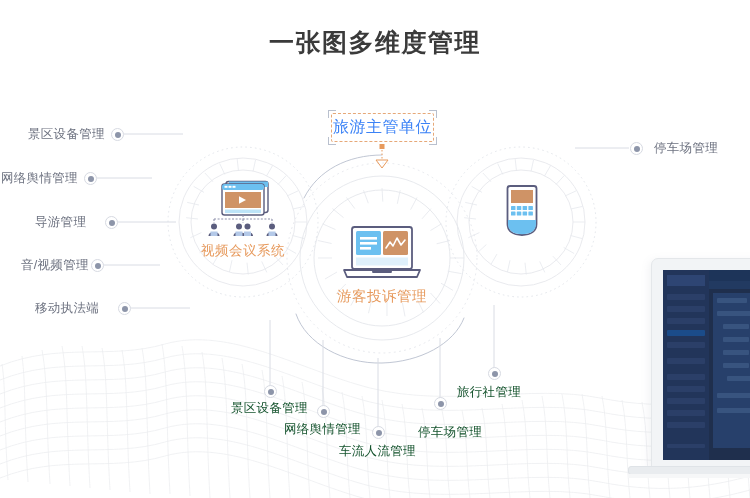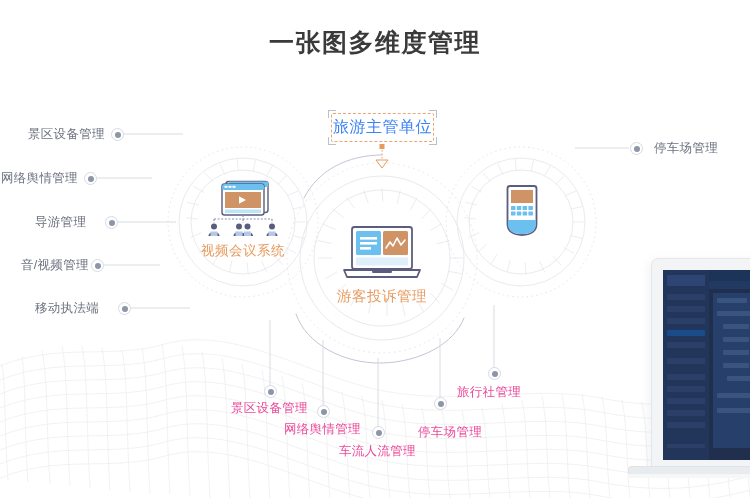--- a/index.html
+++ b/index.html
@@ -46,21 +46,21 @@
 
   
   .sidelabel{
     position:absolute;font-size:12.5px;color:#6d7280;white-space:nowrap;letter-spacing:.3px;
   }
   .dot{position:absolute;width:13px;height:13px;border-radius:50%;
        background:#fff;border:1px solid #d7dae2;box-sizing:border-box;}
   .dot::after{content:"";position:absolute;left:50%;top:50%;width:6px;height:6px;
        margin:-3px 0 0 -3px;border-radius:50%;background:#8d95a9;}
 
-  .botlabel{position:absolute;font-size:12.5px;color:#ec4899;white-space:nowrap;letter-spacing:.3px;}
+  .botlabel{position:absolute;font-size:12.5px;color:#14532d;white-space:nowrap;letter-spacing:.3px;}
 
   
   .mockup{position:absolute;left:651px;top:258px;width:180px;height:228px;}
   .mock-body{position:absolute;left:0;top:0;width:180px;height:212px;background:#f2f4f6;
     border:1px solid #e4e7ea;border-radius:7px 0 0 0;box-sizing:border-box;
     box-shadow:-2px 2px 9px rgba(120,130,150,.10);}
   .mock-screen{position:absolute;left:11px;top:11px;width:168px;height:190px;background:#1f2f4d;overflow:hidden;}
   .mock-base{position:absolute;left:-23px;top:208px;width:203px;height:9px;background:#e9ecef;
     border:1px solid #dfe3e7;border-radius:3px;box-sizing:border-box;}
   .mock-base2{position:absolute;left:-23px;top:216px;width:203px;height:4px;background:#f6f7f8;}

